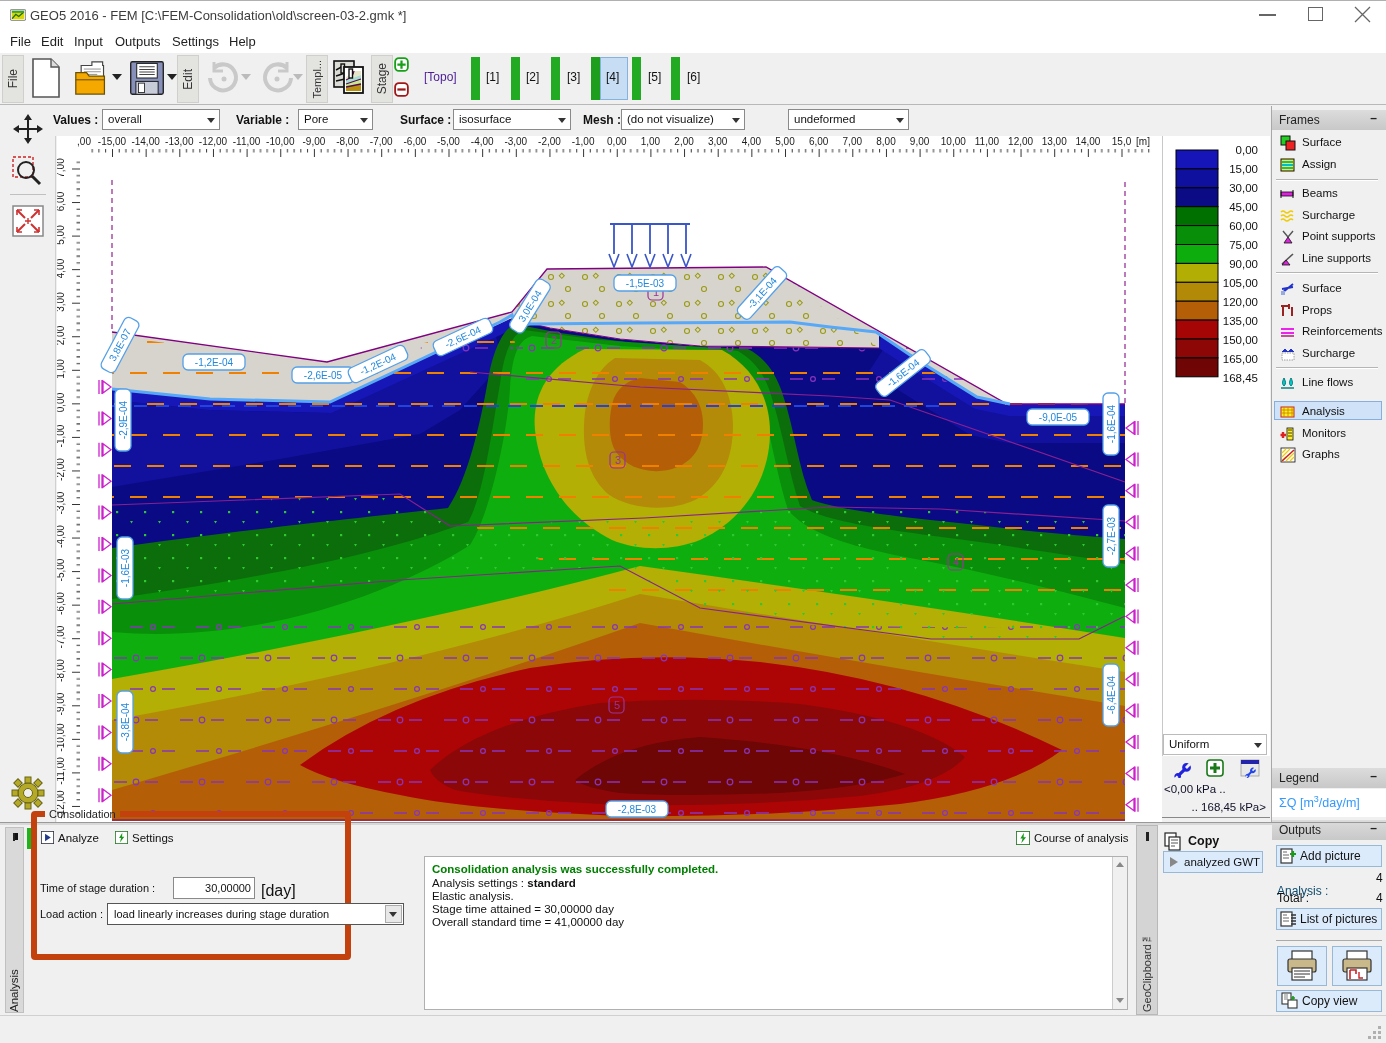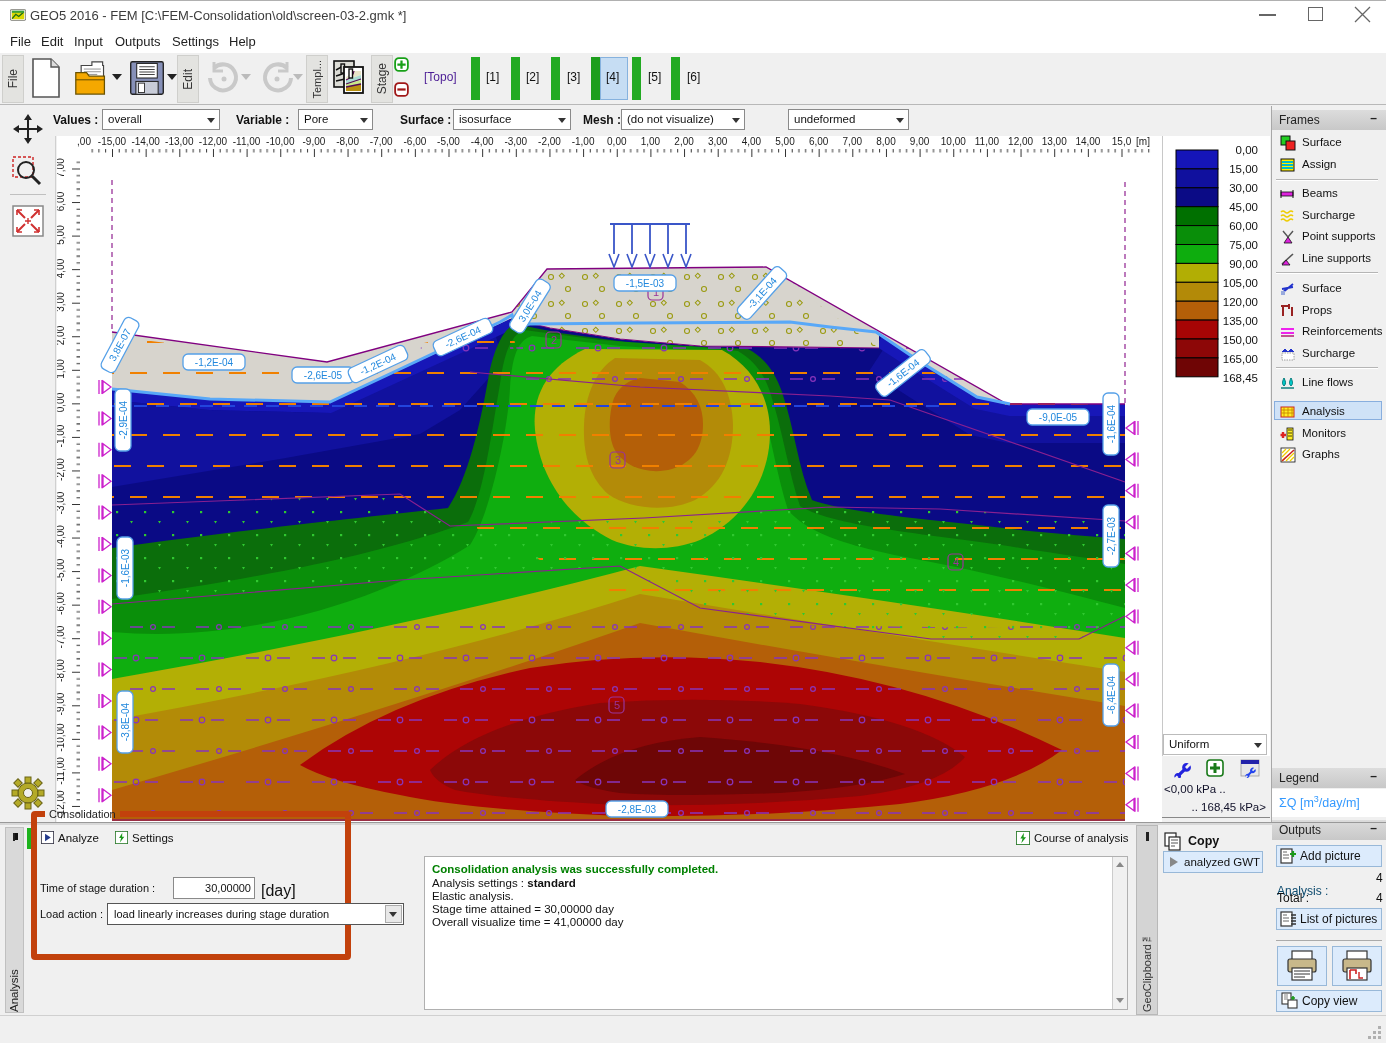--- a/index.html
+++ b/index.html
@@ -731,21 +731,21 @@
 <div class="abs" style="left:107px;top:903px;width:297px;height:22px;background:#fff;border:1px solid #555"></div>
 <div class="abs" style="left:114px;top:908px;font-size:11px;color:#111">load linearly increases during stage duration</div>
 <div class="abs" style="left:385px;top:905px;width:17px;height:18px;background:#e8e8e8;border:1px solid #aaa"></div>
 <div class="abs" style="left:389px;top:912px;width:0;height:0;border-left:4.5px solid transparent;border-right:4.5px solid transparent;border-top:5px solid #333"></div>
 
 <div class="abs" style="left:424px;top:856px;width:704px;height:154px;background:#fff;border:1px solid #b0b0b0"></div>
 <div class="abs" style="left:432px;top:863px;font-size:11.5px;font-weight:bold;color:#008000">Consolidation analysis was successfully completed.</div>
 <div class="abs" style="left:432px;top:877px;font-size:11.5px;color:#111">Analysis settings : <b>standard</b></div>
 <div class="abs" style="left:432px;top:890px;font-size:11.5px;color:#111">Elastic analysis.</div>
 <div class="abs" style="left:432px;top:903px;font-size:11.5px;color:#111">Stage time attained = 30,00000 day</div>
-<div class="abs" style="left:432px;top:916px;font-size:11.5px;color:#111">Overall visualize time = 41,00000 day</div>
+<div class="abs" style="left:432px;top:916px;font-size:11.5px;color:#111">Overall standard time = 41,00000 day</div>
 <div class="abs" style="left:1112px;top:857px;width:15px;height:152px;background:#f0f0f0;border-left:1px solid #ccc"></div>
 <div class="abs" style="left:1116px;top:862px;width:0;height:0;border-left:4px solid transparent;border-right:4px solid transparent;border-bottom:5px solid #888"></div>
 <div class="abs" style="left:1116px;top:998px;width:0;height:0;border-left:4px solid transparent;border-right:4px solid transparent;border-top:5px solid #888"></div>
 
 <div class="abs" style="left:1146px;top:832px;width:2.5px;height:9px;background:#222"></div>
 <div class="abs" style="left:15px;top:833px;width:2.5px;height:7px;background:#111"></div>
 
 <div class="abs" style="left:0;top:1015px;width:1386px;height:28px;background:#f0f0f0;border-top:1px solid #d0d0d0"></div>
 <svg class="abs" style="left:1368px;top:1026px" width="14" height="14">
     <g fill="#b0b0b0">

